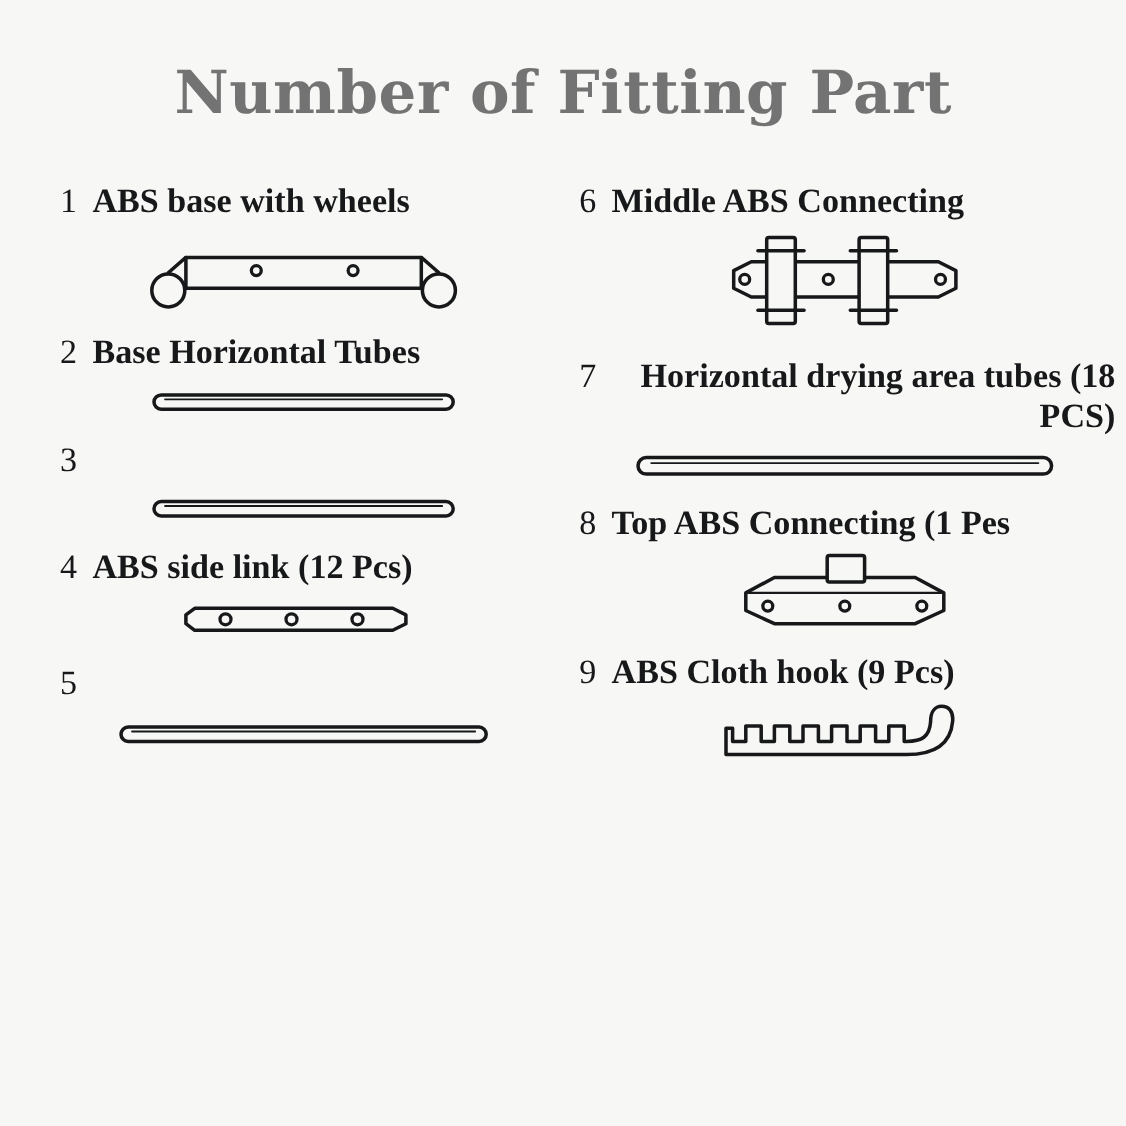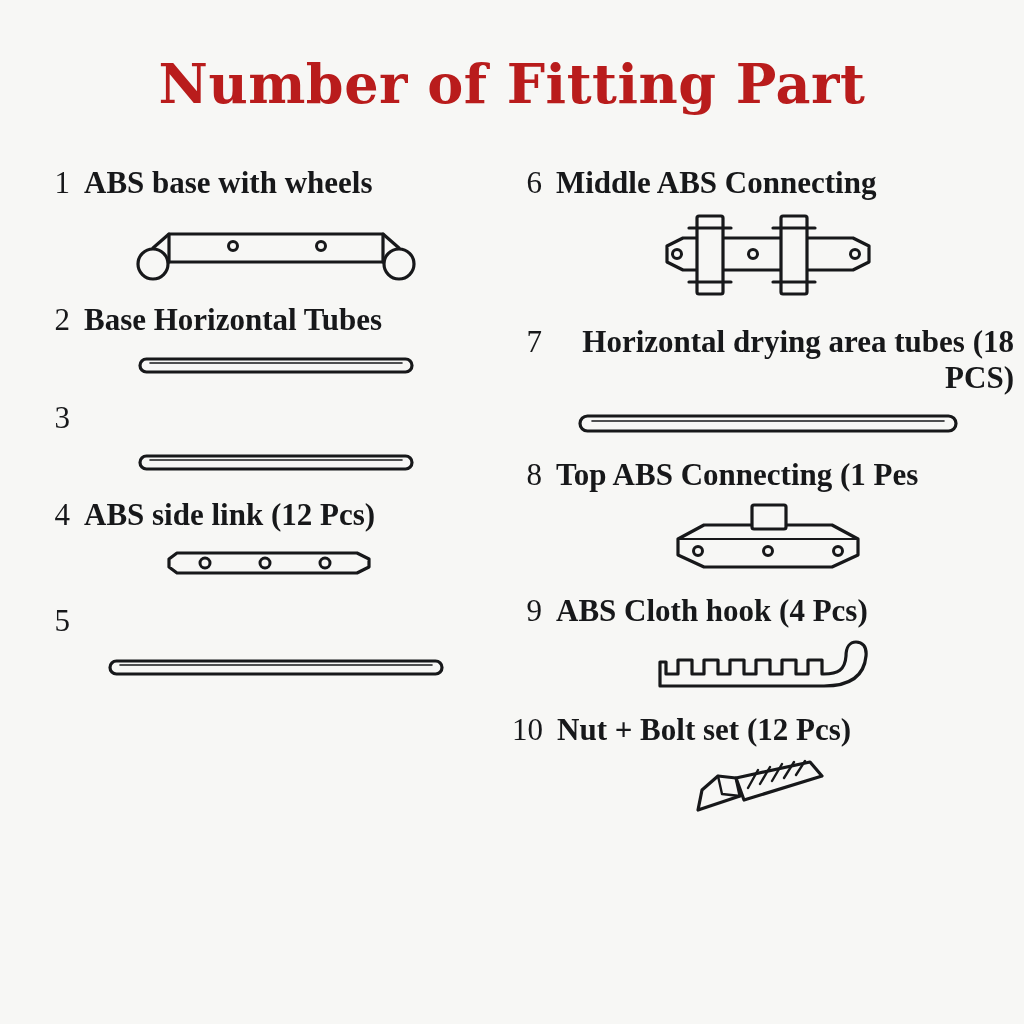--- a/index.html
+++ b/index.html
@@ -23,21 +23,21 @@
   .title {
     position: absolute;
     top: 52px;
     left: 0;
     width: 1024px;
     text-align: center;
     font-family: "DejaVu Serif", serif;
     font-weight: 700;
     font-size: 54px;
     letter-spacing: 0.5px;
-    color: #b91c1c;
+    color: #737373;
   }
   .col {
     position: absolute;
     top: 165px;
   }
   .col-left { left: 40px; width: 472px; }
   .col-right { left: 512px; width: 512px; }
 
   .item { position: relative; }
 
@@ -211,41 +211,27 @@
           <circle class="dot" cx="30" cy="48" r="4.5"></circle>
           <circle class="dot" cx="100" cy="48" r="4.5"></circle>
           <circle class="dot" cx="170" cy="48" r="4.5"></circle>
         </svg>
       </div>
     </div>
 
     <div class="item" style="margin-bottom:14px;">
       <div class="label">
         <span class="num">9</span>
-        <span class="txt">ABS Cloth hook (4 Pcs)</span>
+        <span class="txt">ABS Cloth hook (9 Pcs)</span>
       </div>
       <div class="art" style="margin-top:8px;">
         <svg width="232" height="60" viewBox="0 0 232 60">
           <path class="fl" d="M8 24 L8 48 L172 48 C196 48 212 40 214 18 C215 8 210 4 204 4 C198 4 194 9 194 18
                                C193 32 186 36 172 36 L170 36 L170 22 L156 22 L156 36 L144 36 L144 22 L130 22 L130 36
                                L118 36 L118 22 L104 22 L104 36 L92 36 L92 22 L78 22 L78 36 L66 36 L66 22 L52 22 L52 36
                                L40 36 L40 22 L26 22 L26 36 L14 36 L14 24 Z"></path>
         </svg>
       </div>
     </div>
 
-    <div class="item">
-      <div class="label">
-        <span class="num">10</span>
-        <span class="txt">Nut + Bolt set (12 Pcs)</span>
-      </div>
-      <div class="art" style="margin-top:10px;">
-        <svg width="160" height="86" viewBox="0 0 160 86">
-          <path class="fl" d="M10 52 L14 32 L30 18 L48 20 L52 38 Z"></path>
-          <path class="fl" d="M48 20 L122 4 L134 18 L56 42 Z"></path>
-          <path class="ln" d="M60 30 L70 12 M72 26 L82 9 M84 23 L94 6 M96 20 L106 4 M108 17 L117 3" style="stroke-width:2.4"></path>
-          <path class="ln" d="M30 18 L34 36 L52 38" style="stroke-width:2.4"></path>
-        </svg>
-      </div>
-    </div>
   </div>
 
 </div>
 
 </body></html>

